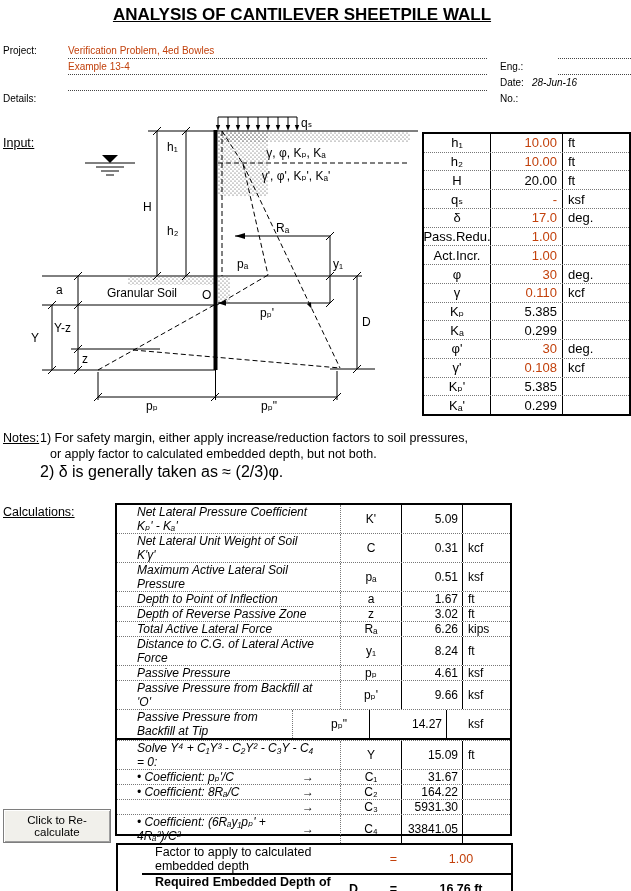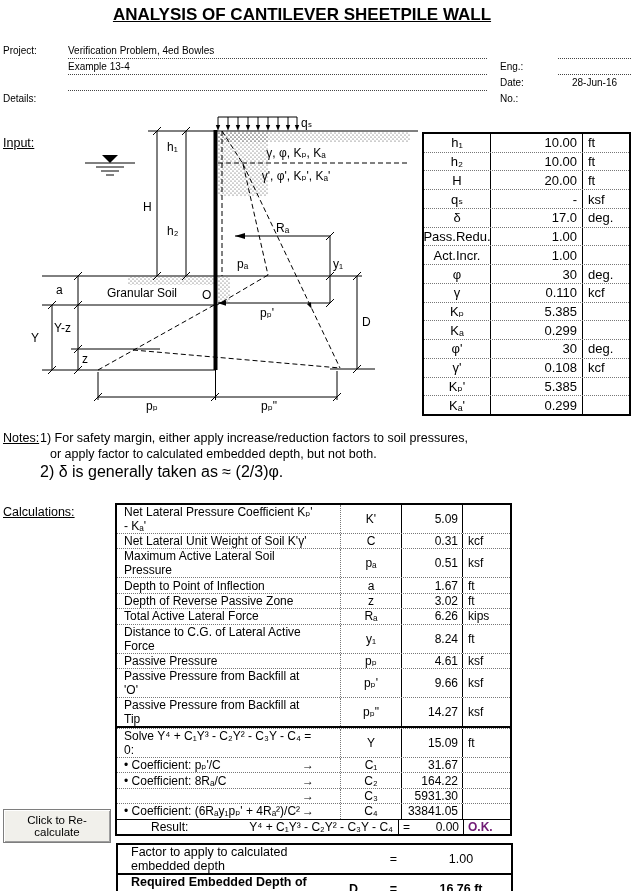--- a/index.html
+++ b/index.html
@@ -1,62 +1,62 @@
 <!DOCTYPE html>
 <html><head>
 <meta charset="utf-8">
 <style>
   html,body{margin:0;padding:0;background:#fff;}
   .page{position:relative;width:631px;height:891px;background:#fff;overflow:hidden;
         font-family:"Liberation Sans","DejaVu Sans",sans-serif;color:#000;font-size:12px;}
   .abs{position:absolute;}
-  .blue{color:#000000;}
+  .blue{color:#c2410c;}
   .red{color:#701a75;text-align:center;}
   .bold{font-weight:bold;}
   .seclabel{font-size:12.5px;text-decoration:underline;}
   .hlabel{font-size:10px;}
   .dot{border-bottom:1px dotted #444;height:0;}
   #title{left:0;top:5px;width:604px;text-align:center;font-size:17px;font-weight:bold;text-decoration:underline;}
 
   
   #inputTable{left:422px;top:132px;width:205px;height:280px;border:2px solid #000;
               display:flex;flex-direction:column;font-size:13px;background:#fff;}
   .irow{flex:1;display:flex;align-items:stretch;border-top:1px dotted #777;}
   .irow:first-of-type{border-top:none;}
   .ip{width:66px;display:flex;align-items:center;justify-content:center;}
   .iv{width:66px;display:flex;align-items:center;justify-content:flex-end;padding-right:5px;
-      border-left:1px solid #000;border-right:1px solid #000;padding-left:20px;}
+      border-left:1px solid #000;border-right:1px solid #000;}
   .iu{flex:1;display:flex;align-items:center;padding-left:5px;}
 
   
   #calcTable{left:115px;top:503px;width:393px;height:329px;border:2px solid #000;
              display:flex;flex-direction:column;font-size:12px;background:#fff;}
   .crow{flex:1;display:flex;align-items:stretch;border-top:1px dotted #777;}
   .crow:first-of-type{border-top:none;}
-  .crow.thick{border-bottom:2px solid #000;}
-  .cdesc{flex:1;display:flex;align-items:center;padding-left:7px;border-right:1px dotted #777;}
+  .crow.thick{border-bottom:2px solid #000;gap:16px;}
+  .cdesc{flex:1;display:flex;align-items:center;padding-left:20px;border-right:1px dotted #777;font-style:italic;}
   .cdesc .arrow{margin-left:auto;padding-right:26px;}
   .csym{width:60px;display:flex;align-items:center;justify-content:center;border-right:1px solid #000;}
   .cval{width:56px;display:flex;align-items:center;justify-content:flex-end;padding-right:4px;border-right:1px solid #000;}
   .cunit{width:42px;display:flex;align-items:center;padding-left:5px;}
   .rrow{flex:1;display:flex;align-items:stretch;border-top:1px solid #000;padding-left:28px;}
   .rdesc{flex:1;display:flex;align-items:center;justify-content:space-between;padding:0 5px 0 6px;border-right:1px solid #000;}
   .rval{width:56px;display:flex;align-items:center;justify-content:space-between;padding:0 4px;border-right:1px solid #000;}
   .runit{width:42px;display:flex;align-items:center;padding-left:4px;font-weight:bold;}
 
   
   #recalc{left:3px;top:809px;width:108px;height:19px;background:#f1f0eb;border:1px solid #7e7e7e;
           box-shadow:inset 1px 1px 0 #ffffff, inset -1px -1px 0 #9e9e9e;
           font-size:11.5px;display:flex;align-items:center;justify-content:center;
           font-family:inherit;color:#000;padding:16px;}
 
   
   #summary{left:116px;top:843px;width:393px;height:46px;border:2px solid #000;
            display:flex;flex-direction:column;font-size:12.5px;background:#fff;}
-  .srow{flex:1;display:flex;align-items:center;padding-left:13px;}
+  .srow{flex:1;display:flex;align-items:center;padding-left:13px;margin-left:24px;}
   .srow + .srow{border-top:2px solid #000;}
   .sdesc{flex:1;}
   .ssym{width:45px;text-align:center;}
   .seq{width:35px;text-align:center;}
   .sval{width:100px;text-align:center;}
 
   svg text{font-family:"Liberation Sans","DejaVu Sans",sans-serif;}
 </style>
 </head>
 <body>
@@ -72,21 +72,21 @@
   <div class="abs hlabel" style="left:3px;top:61px;margin-top:32px;">Details:</div>
   <div class="abs hlabel blue" style="left:68px;top:61px;">Example 13-4</div>
   <div class="abs dot" style="left:68px;top:74px;width:419px;"></div>
   <div class="abs dot" style="left:68px;top:90px;width:419px;"></div>
 
   <div class="abs hlabel" style="left:500px;top:45px;margin-top:48px;">No.:</div>
   <div class="abs dot" style="left:558px;top:58px;width:73px;"></div>
   <div class="abs hlabel" style="left:500px;top:61px;">Eng.:</div>
   <div class="abs dot" style="left:558px;top:74px;width:73px;"></div>
   <div class="abs hlabel" style="left:500px;top:77px;">Date:</div>
-  <div class="abs hlabel" style="left:572px;top:77px;">28-Jun-16</div>
+  <div class="abs hlabel" style="left:532px;top:77px;font-style:italic;">28-Jun-16</div>
 
   <div class="abs seclabel" style="left:3px;top:136px;">Input:</div>
 
   <svg id="diagram" class="abs" style="left:0;top:110px;" width="430" height="315" viewBox="0 0 430 315">
     <defs>
       <pattern id="stip" width="4" height="4" patternUnits="userSpaceOnUse">
         <circle cx="1" cy="1" r="0.6" fill="#444"></circle>
           <circle cx="3" cy="3" r="0.6" fill="#444"></circle>
       </pattern>
     </defs>

